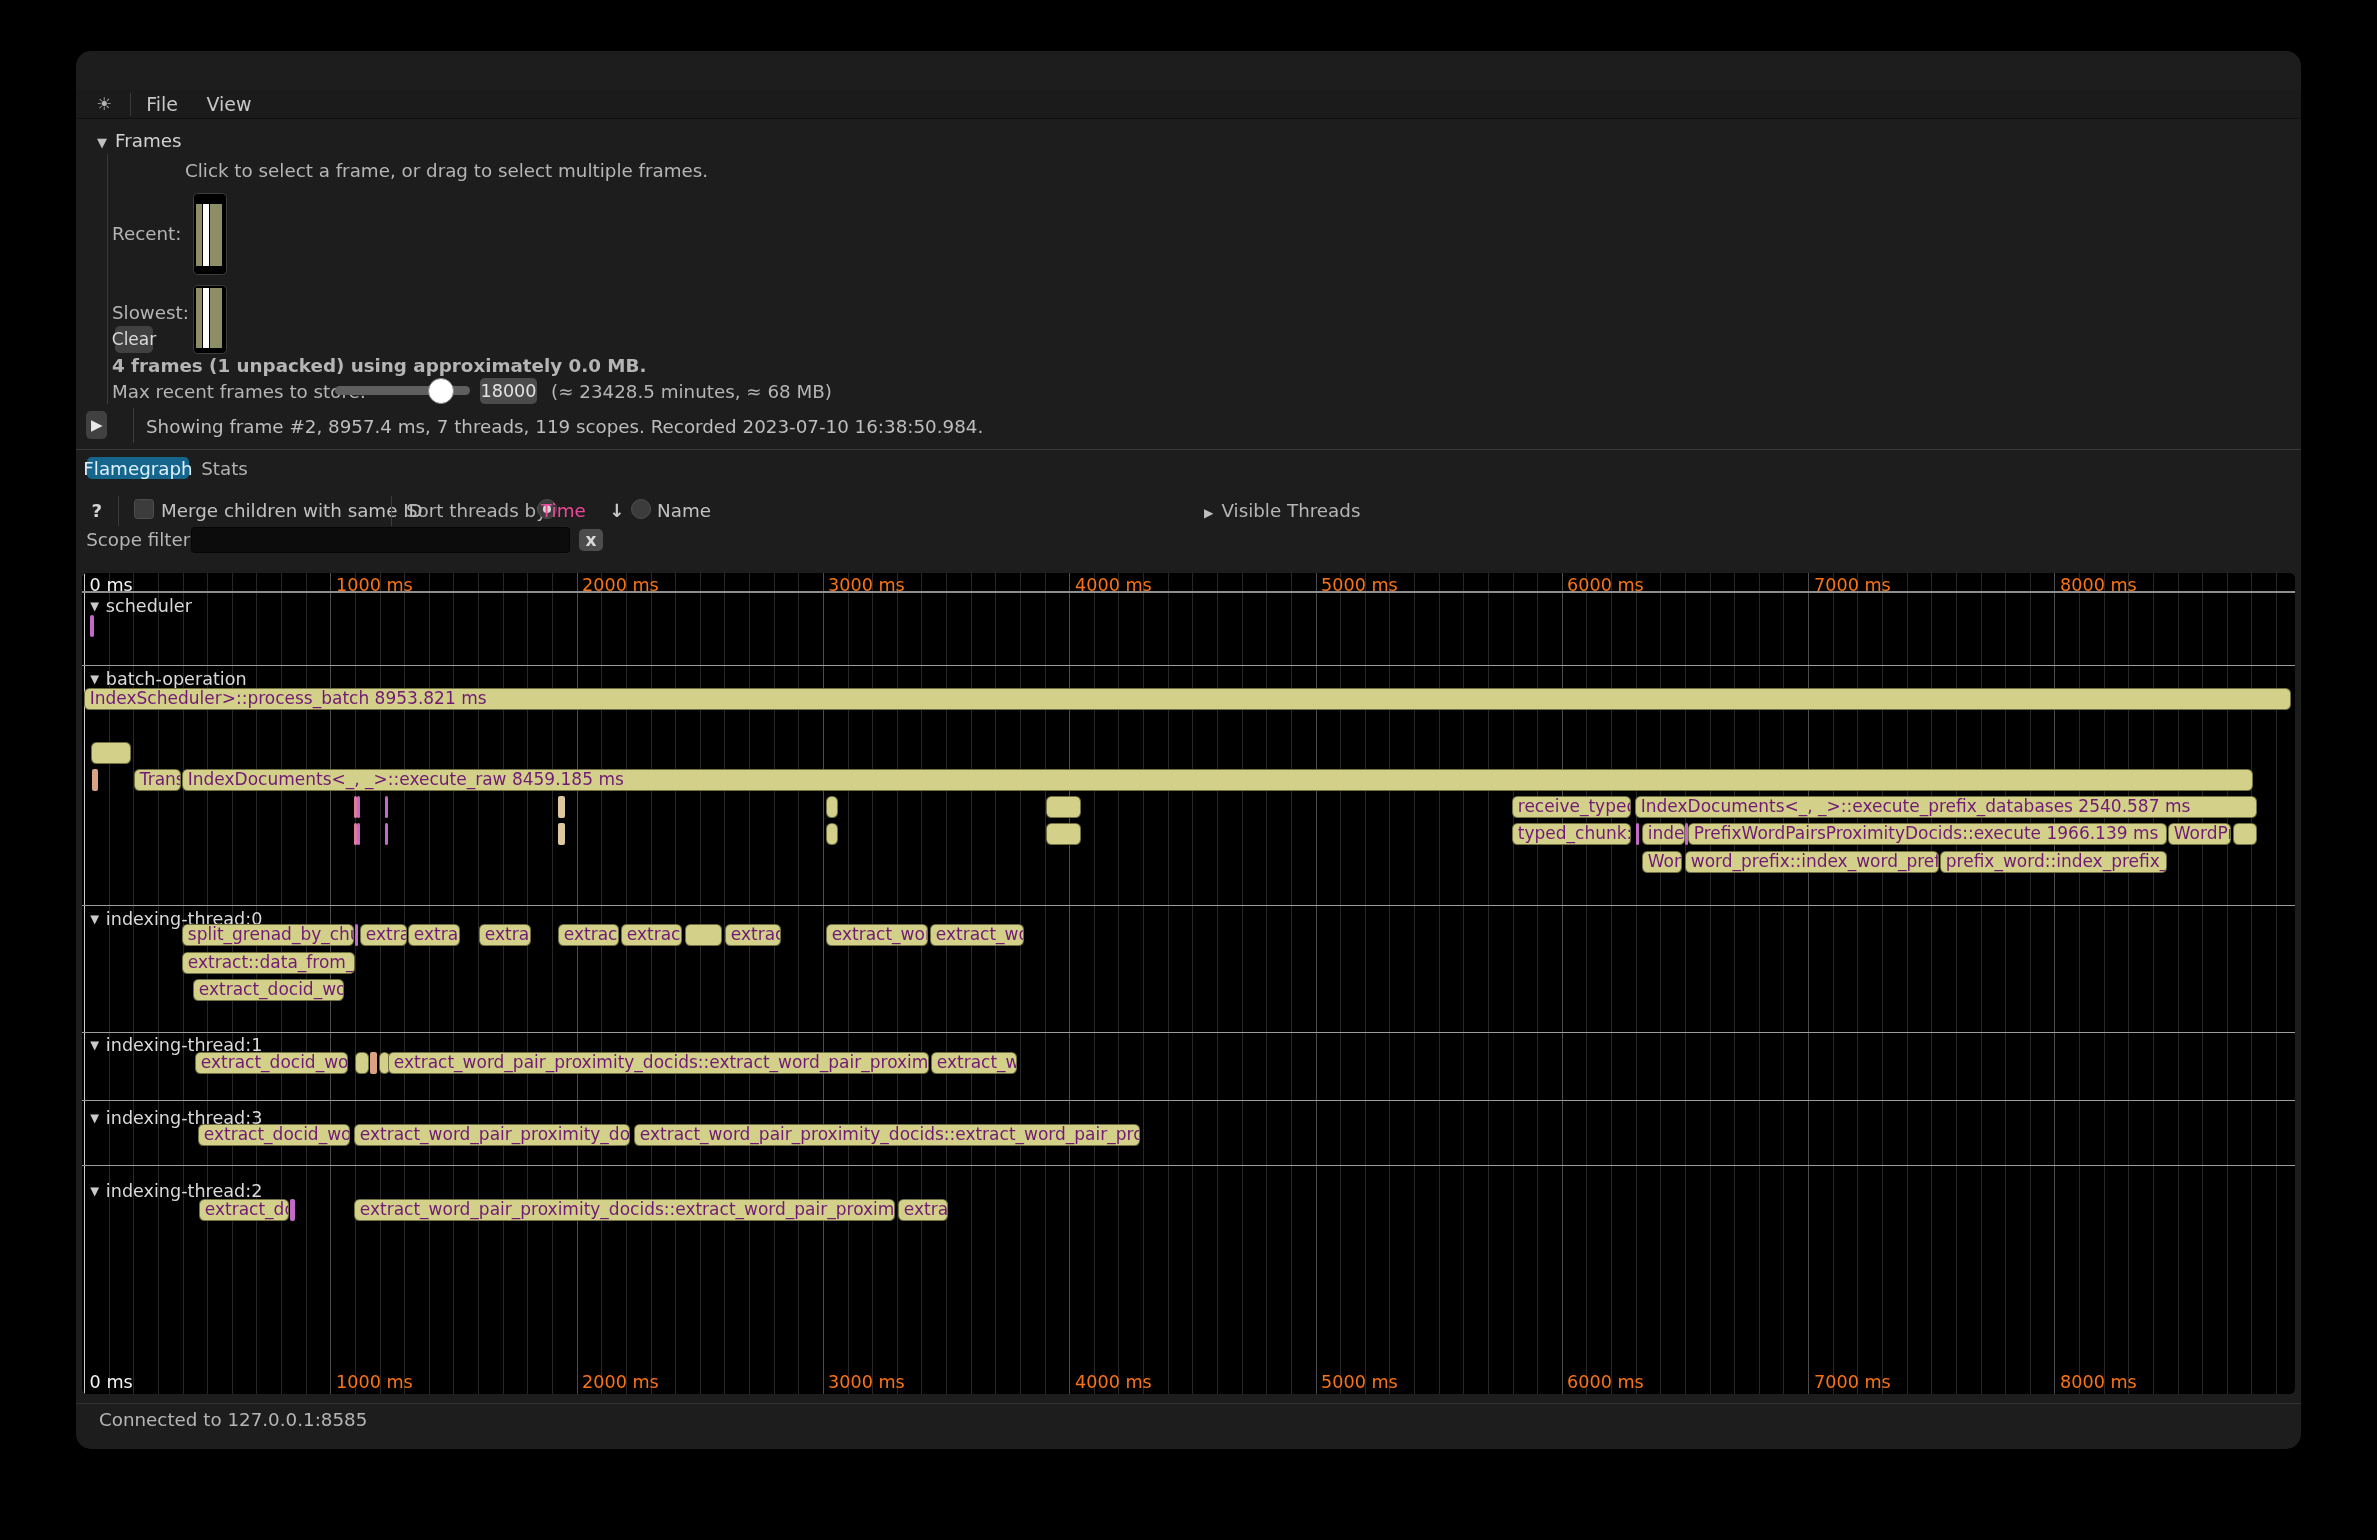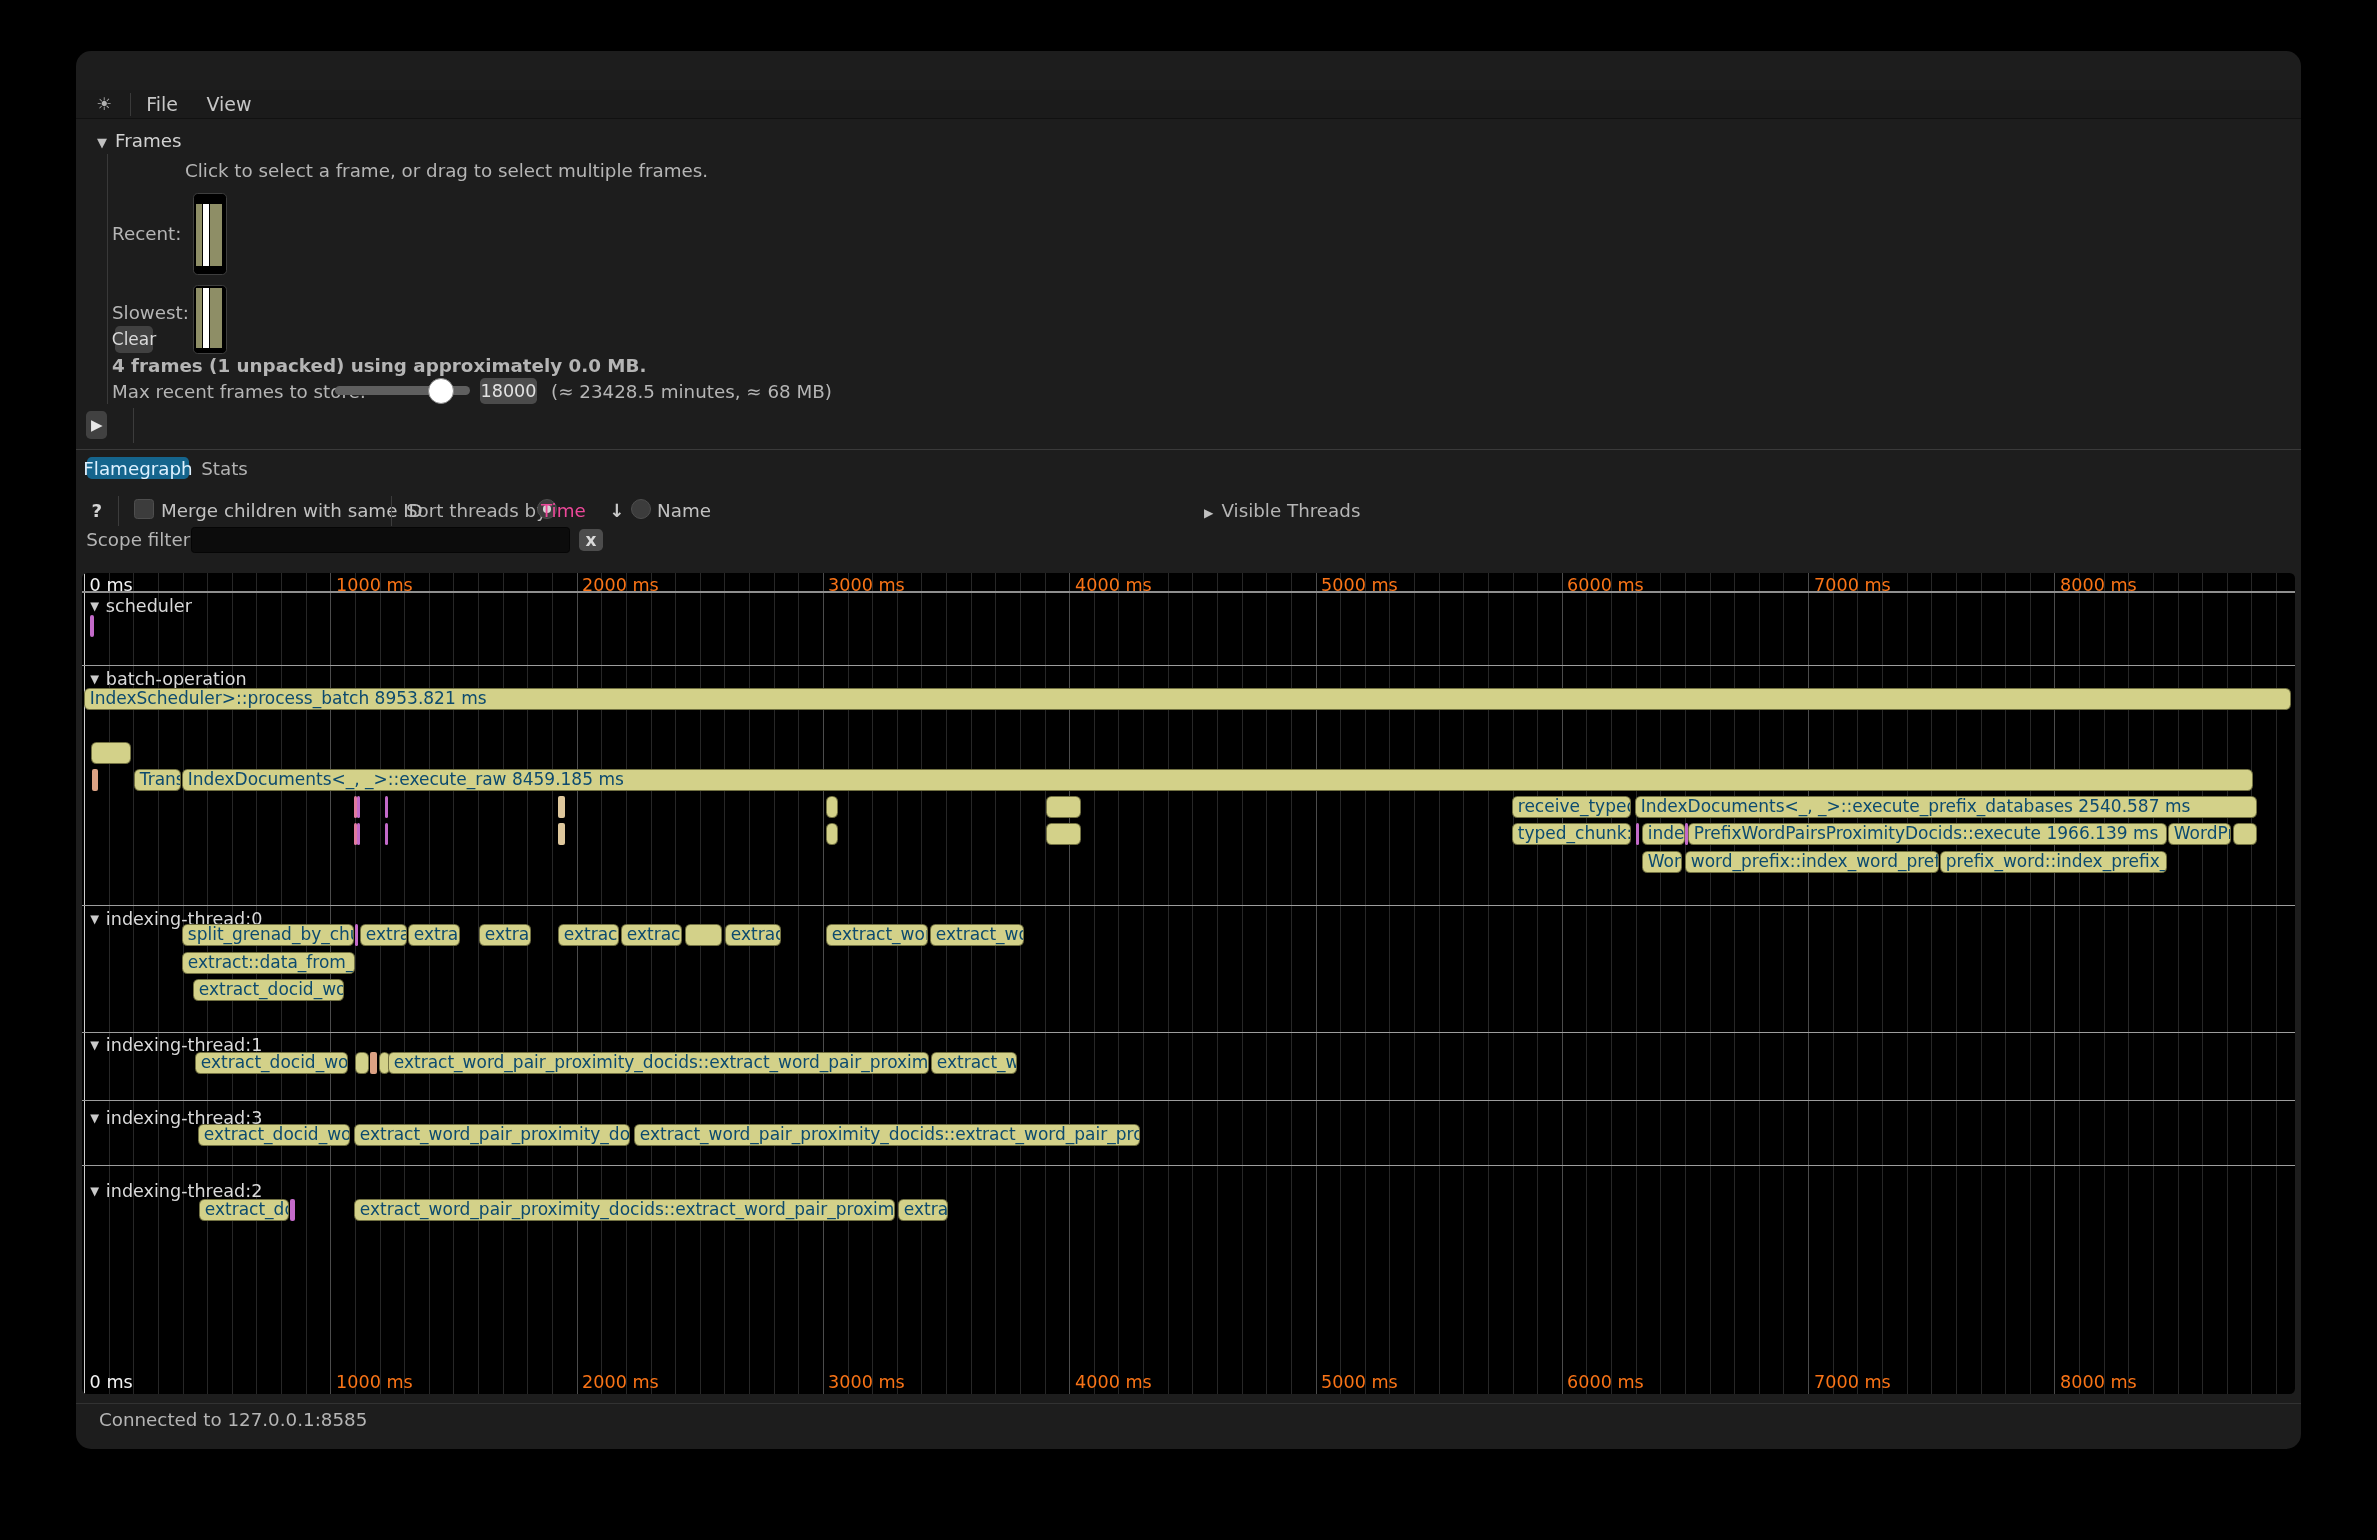--- a/index.html
+++ b/index.html
@@ -41,21 +41,21 @@
   .canvas{position:absolute;left:6.1px;top:522px;width:2213px;height:821px;background:#000;border-radius:5.4px;overflow:hidden;}
   .gl{position:absolute;top:0;width:0.7px;height:100%;background:#272727;}
   .gl.major{background:#4c4c4c;}
   .gl.zero{width:1.4px;background:#cfcfcf;}
   .ticklbl{position:absolute;font-size:17.6px;color:#f97316;white-space:nowrap;}
   .ticklbl.first{color:#f4f4f4;}
   .axisline{position:absolute;left:0;width:100%;height:1.4px;background:#8f8f8f;}
   .divline{position:absolute;left:0;width:100%;height:1.4px;background:#9d9d9d;}
   .thread-header{position:absolute;display:flex;align-items:center;height:22px;color:#dadada;font-size:17.6px;white-space:nowrap;}
   .thread-header .tri{font-size:11.5px;margin-right:6.8px;color:#cacaca;}
-  .bar{position:absolute;height:22.4px;background:#d3d189;border:1.4px solid rgba(35,35,8,0.55);border-radius:5.4px;box-sizing:border-box;color:#0c4a6e;font-size:17px;line-height:19px;padding:0 4.7px;white-space:nowrap;overflow:hidden;}
+  .bar{position:absolute;height:22.4px;background:#d3d189;border:1.4px solid rgba(35,35,8,0.55);border-radius:5.4px;box-sizing:border-box;color:#701a75;font-size:17px;line-height:19px;padding:0 4.7px;white-space:nowrap;overflow:hidden;}
   .bar.sliver{border:none;border-radius:2px;padding:0;}
   .statustext{position:absolute;color:#b5b5b5;font-size:18.3px;}
   .playtri{font-size:15px;color:#e8e8e8;}
 </style>
 </head>
 <body>
 
 <div class="window">
 
 
@@ -93,20 +93,21 @@
   <div class="lbl" style="left:36px;top:330px;">Max recent frames to store:</div>
   <div class="slider-track" style="left:259px;top:335px;width:135px;"></div>
   <div class="slider-knob" style="left:352px;top:327px;"></div>
   <div class="valuebox" style="left:404px;top:327px;width:57px;height:26px;">18000</div>
   <div class="lbl" style="left:475px;top:330px;">(≈ 23428.5 minutes, ≈ 68 MB)</div>
 
   <div class="btn" style="left:10.2px;top:360px;width:21px;height:28px;">
       <span class="playtri">▶</span>
     </div>
   <div class="vsep" style="left:57px;top:357px;height:35px;"></div>
+  <div class="lbl" style="left:70px;top:365px;color:#bdbdbd;">Showing frame #2, 8957.4 ms, 7 threads, 119 scopes. Recorded 2023-07-10 16:38:50.984.</div>
 
   <div class="hsep" style="top:398px;"></div>
 
   <div class="tab tab-active" style="left:11px;top:406px;width:102px;">Flamegraph</div>
   <div class="tab tab-idle" style="left:125px;top:406px;width:47px;">Stats</div>
 
   <div class="lbl" style="left:15.6px;top:449px;font-weight:bold;color:#d5d5d5;">?</div>
   <div class="vsep" style="left:42px;top:445px;height:30px;"></div>
   <div class="checkbox" style="left:58px;top:448px;"></div>
   <div class="lbl" style="left:85px;top:449px;color:#c2c2c2;">Merge children with same ID</div>

